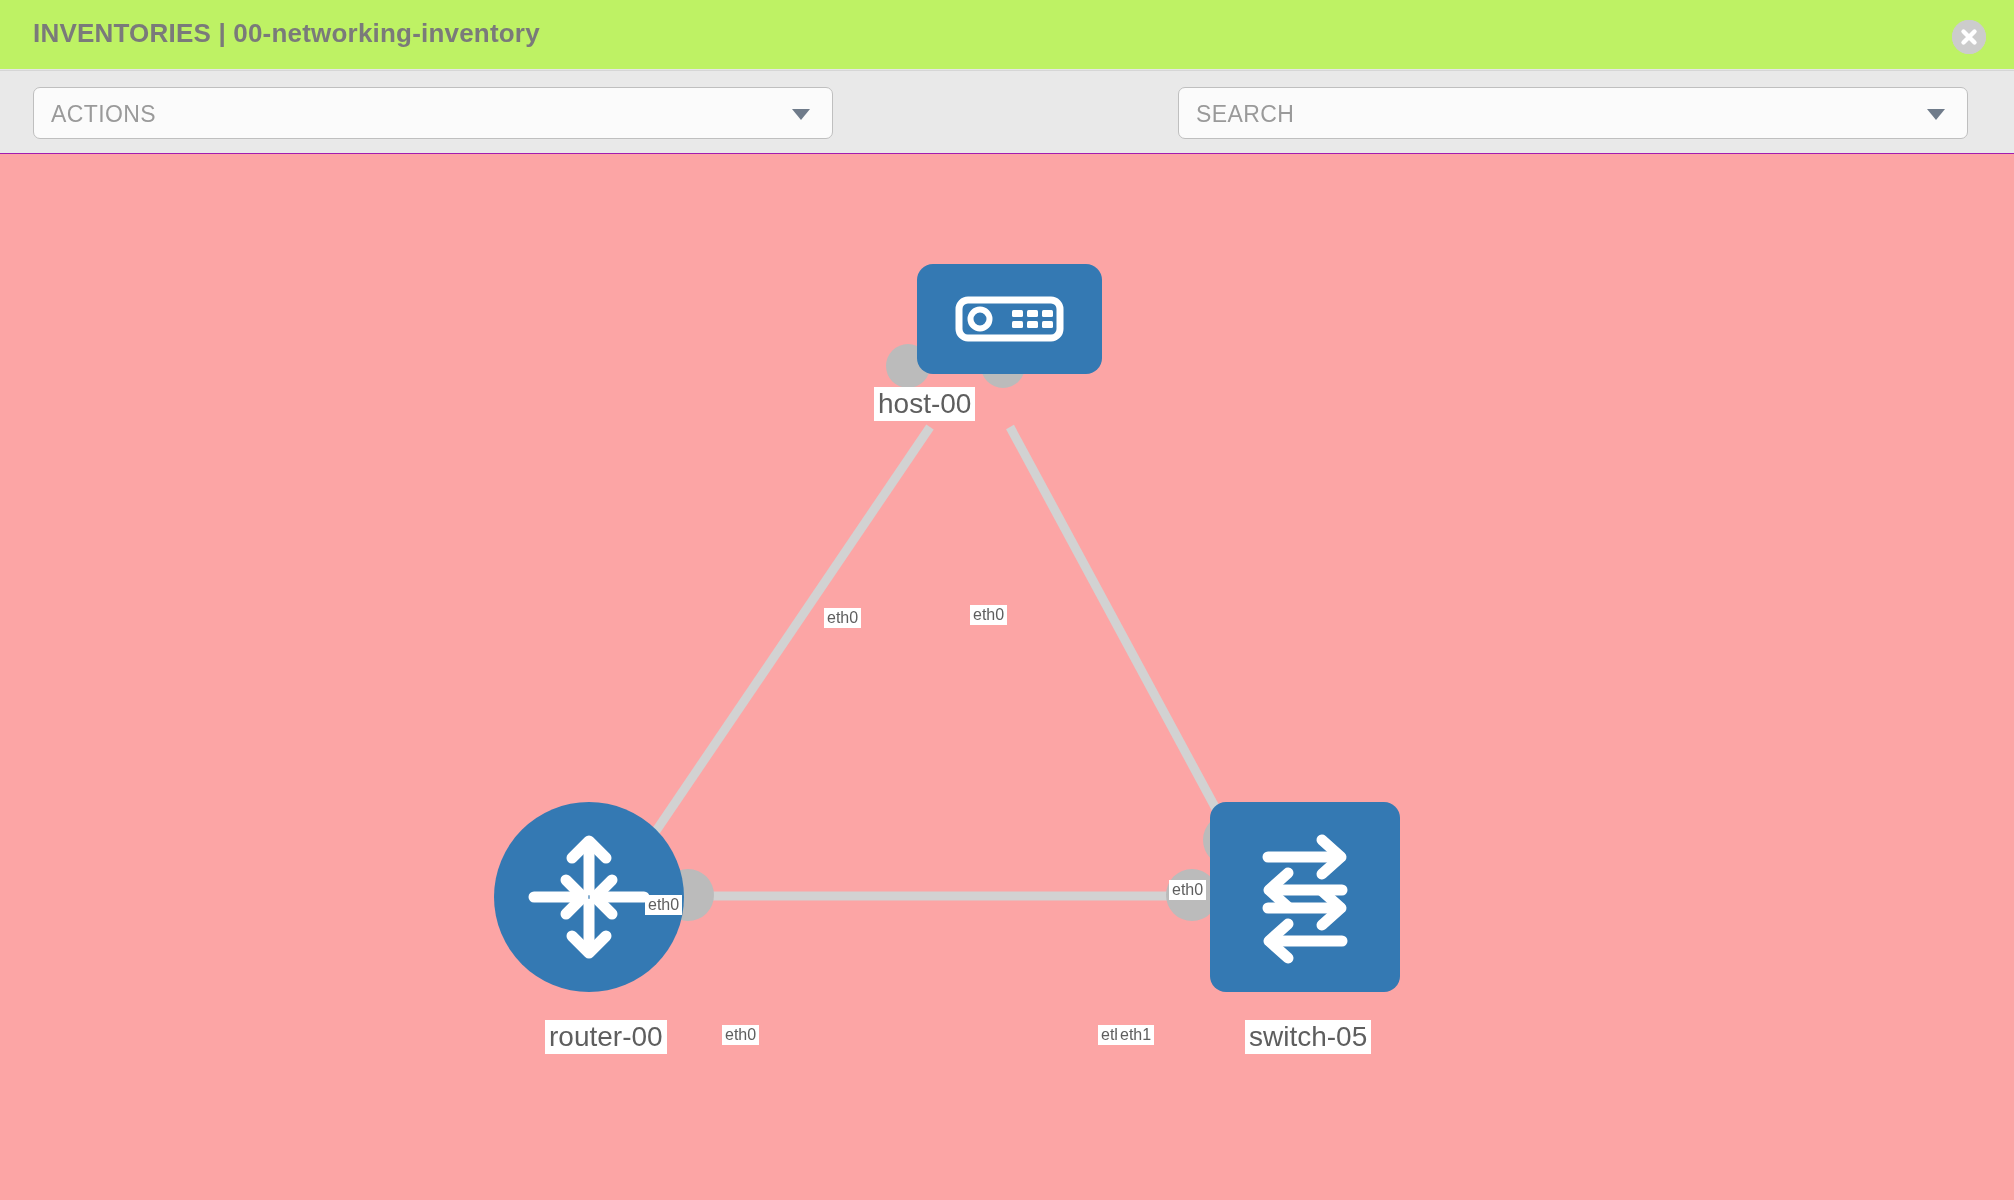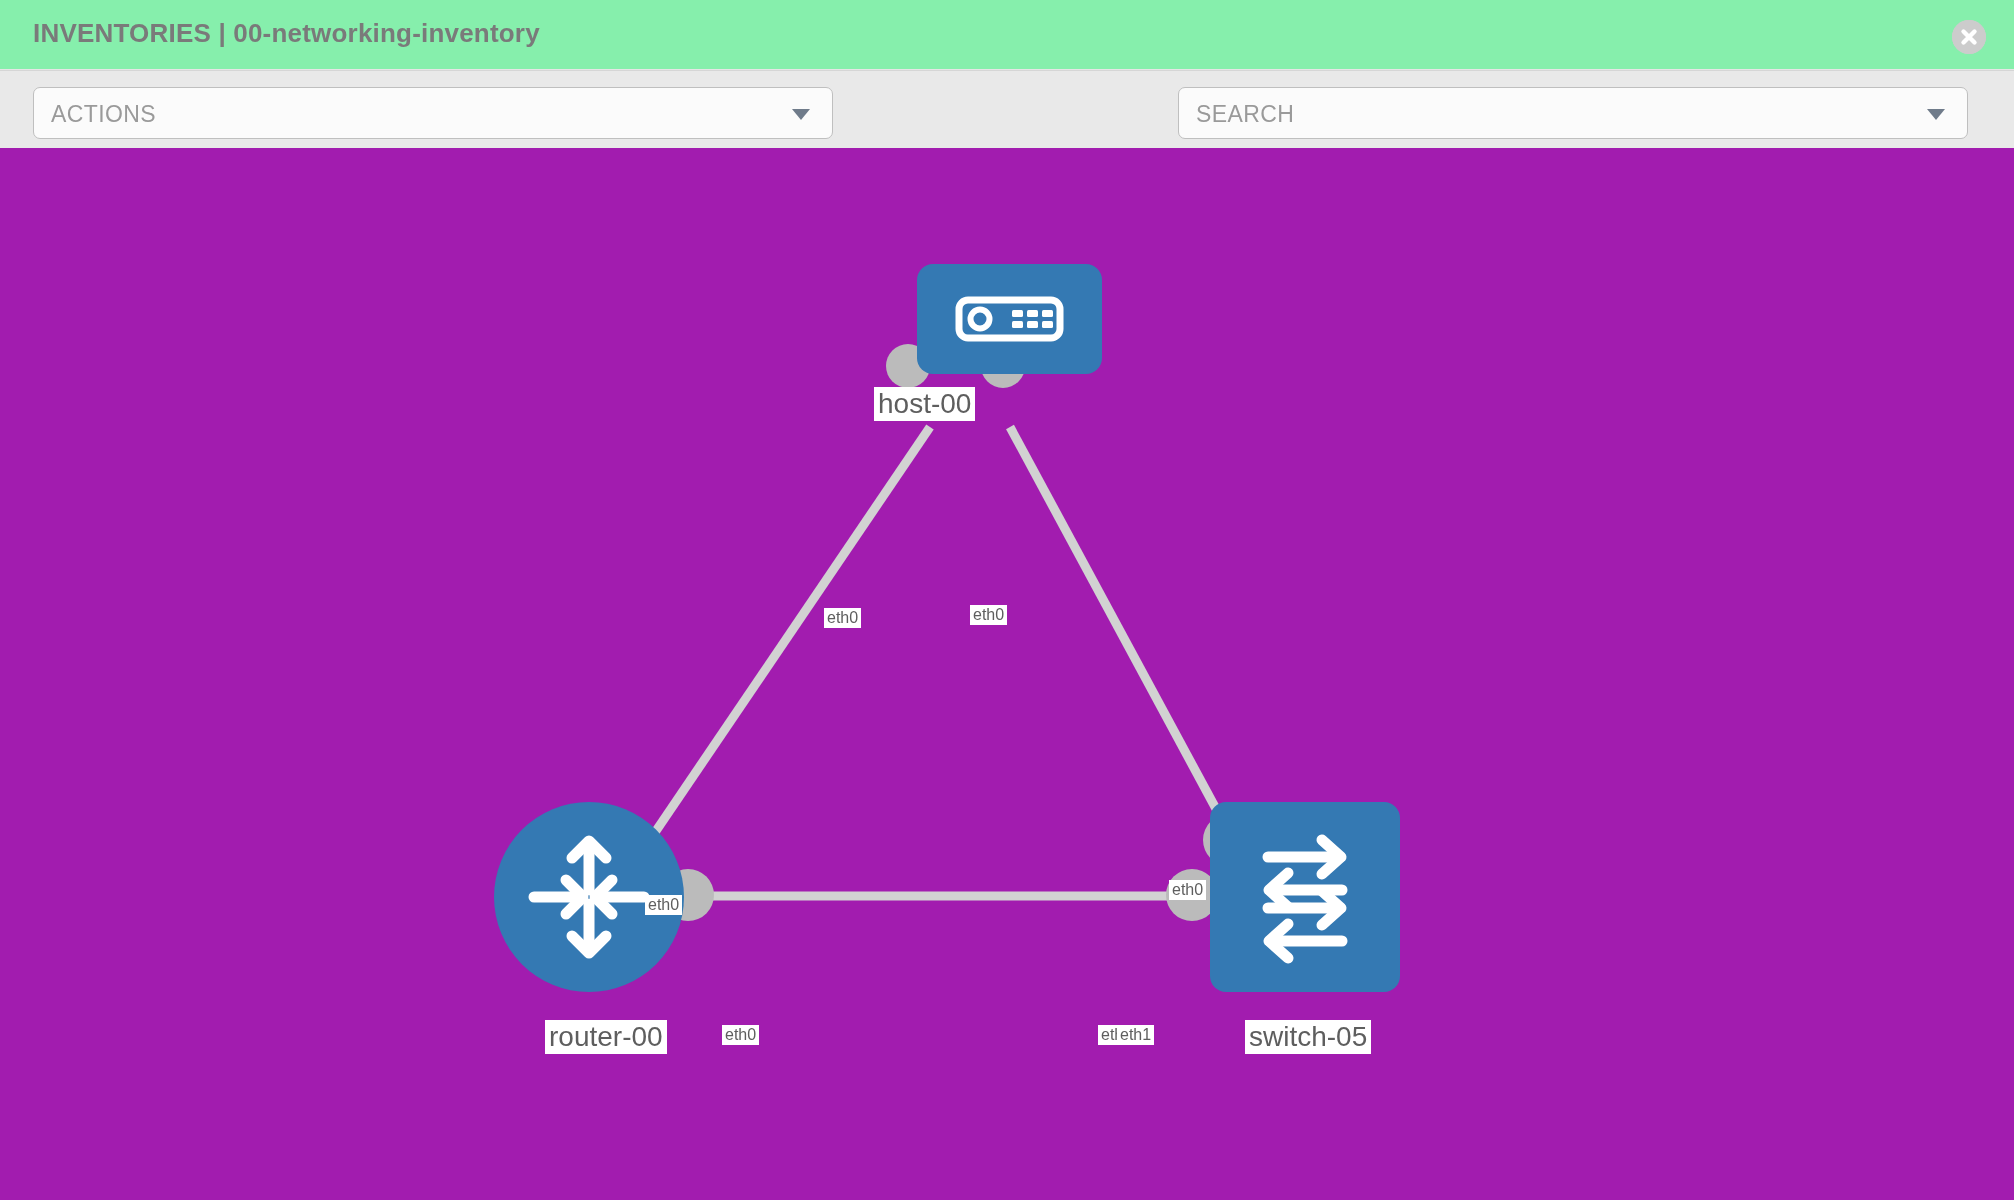--- a/index.html
+++ b/index.html
@@ -7,41 +7,41 @@
     width: 2014px; height: 1200px;
     font-family: "Liberation Sans", sans-serif;
     background: #ffffff;
     overflow: hidden;
   }
   #app { position: relative; width: 2014px; height: 1200px; }
 
   
   .header {
     position: absolute; left: 0; top: 0; width: 2014px; height: 70px;
-    background: #86efac;
+    background: #bef264;
     border-bottom: 1px solid #e6e6e6;
   }
   .header-title {
     position: absolute; left: 33px; top: 18px;
     font-size: 26px; font-weight: bold; color: #7a7a7a;
     letter-spacing: 0.2px; white-space: nowrap;
   }
   .close-icon {
     position: absolute; right: 28px; top: 20px;
     width: 34px; height: 34px; border-radius: 50%;
     background: #cccccc; cursor: pointer;
   }
   .close-icon svg { display: block; }
 
   
   .toolbar {
     position: absolute; left: 0; top: 70px; width: 2014px; height: 84px;
     background: #e9e9e9;
     border-top: 1px solid #d6d6d6;
-    border-bottom: 6px solid #a21caf;
+    border-bottom: 1px solid #a21caf;
   }
   .actions-select {
     position: absolute; left: 33px; top: 16px;
     width: 800px; height: 52px;
     background: #fbfbfb;
     border: 1px solid #bfbfbf;
     border-radius: 7px;
     cursor: pointer;
   }
   .actions-select .label {
@@ -72,21 +72,21 @@
   }
   .search-box .label {
     position: absolute; left: 17px; top: 13px;
     font-size: 23px; color: #9a9a9a; letter-spacing: 0.4px;
   }
 
   
   .canvas {
     position: absolute; left: 0; top: 154px;
     width: 2014px; height: 1046px;
-    background: #a21caf;
+    background: #fca5a5;
     overflow: hidden;
   }
   .topo-svg { position: absolute; left: 0; top: 0; }
 
   
   .node { position: absolute; }
   .node-shape-rounded {
     border-radius: 16px; background: #3479b3;
   }
   .node-shape-circle {

